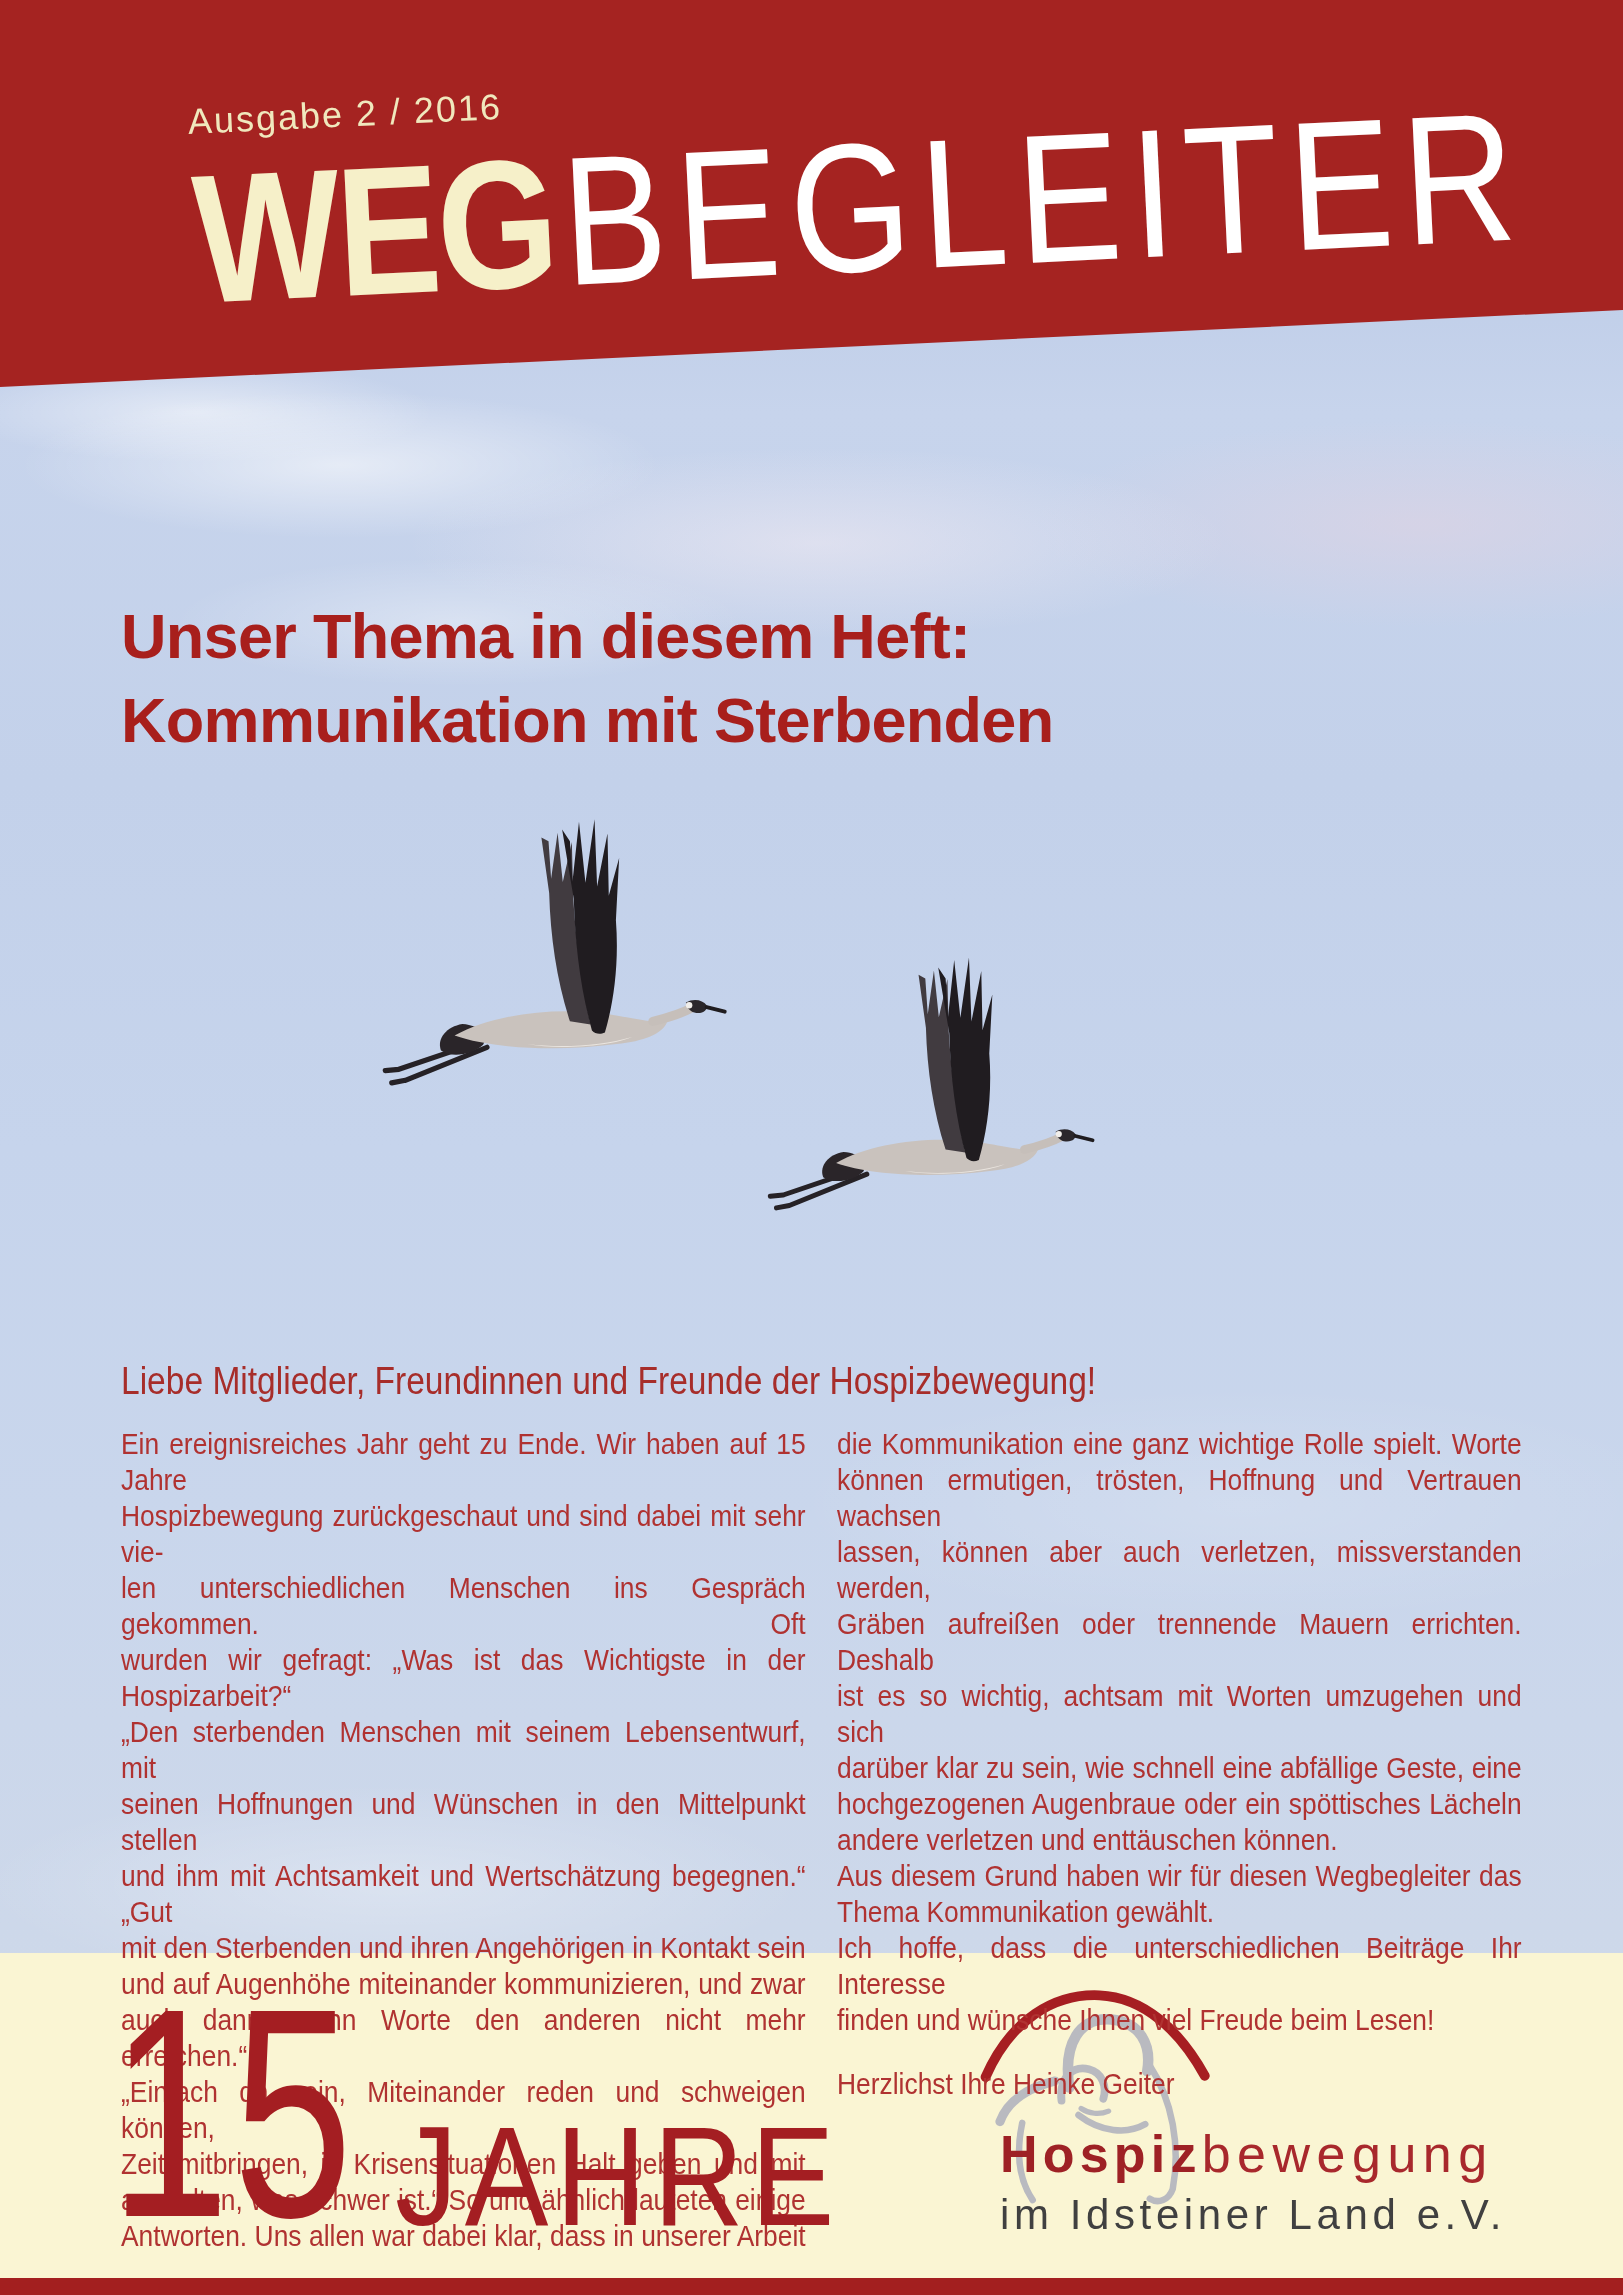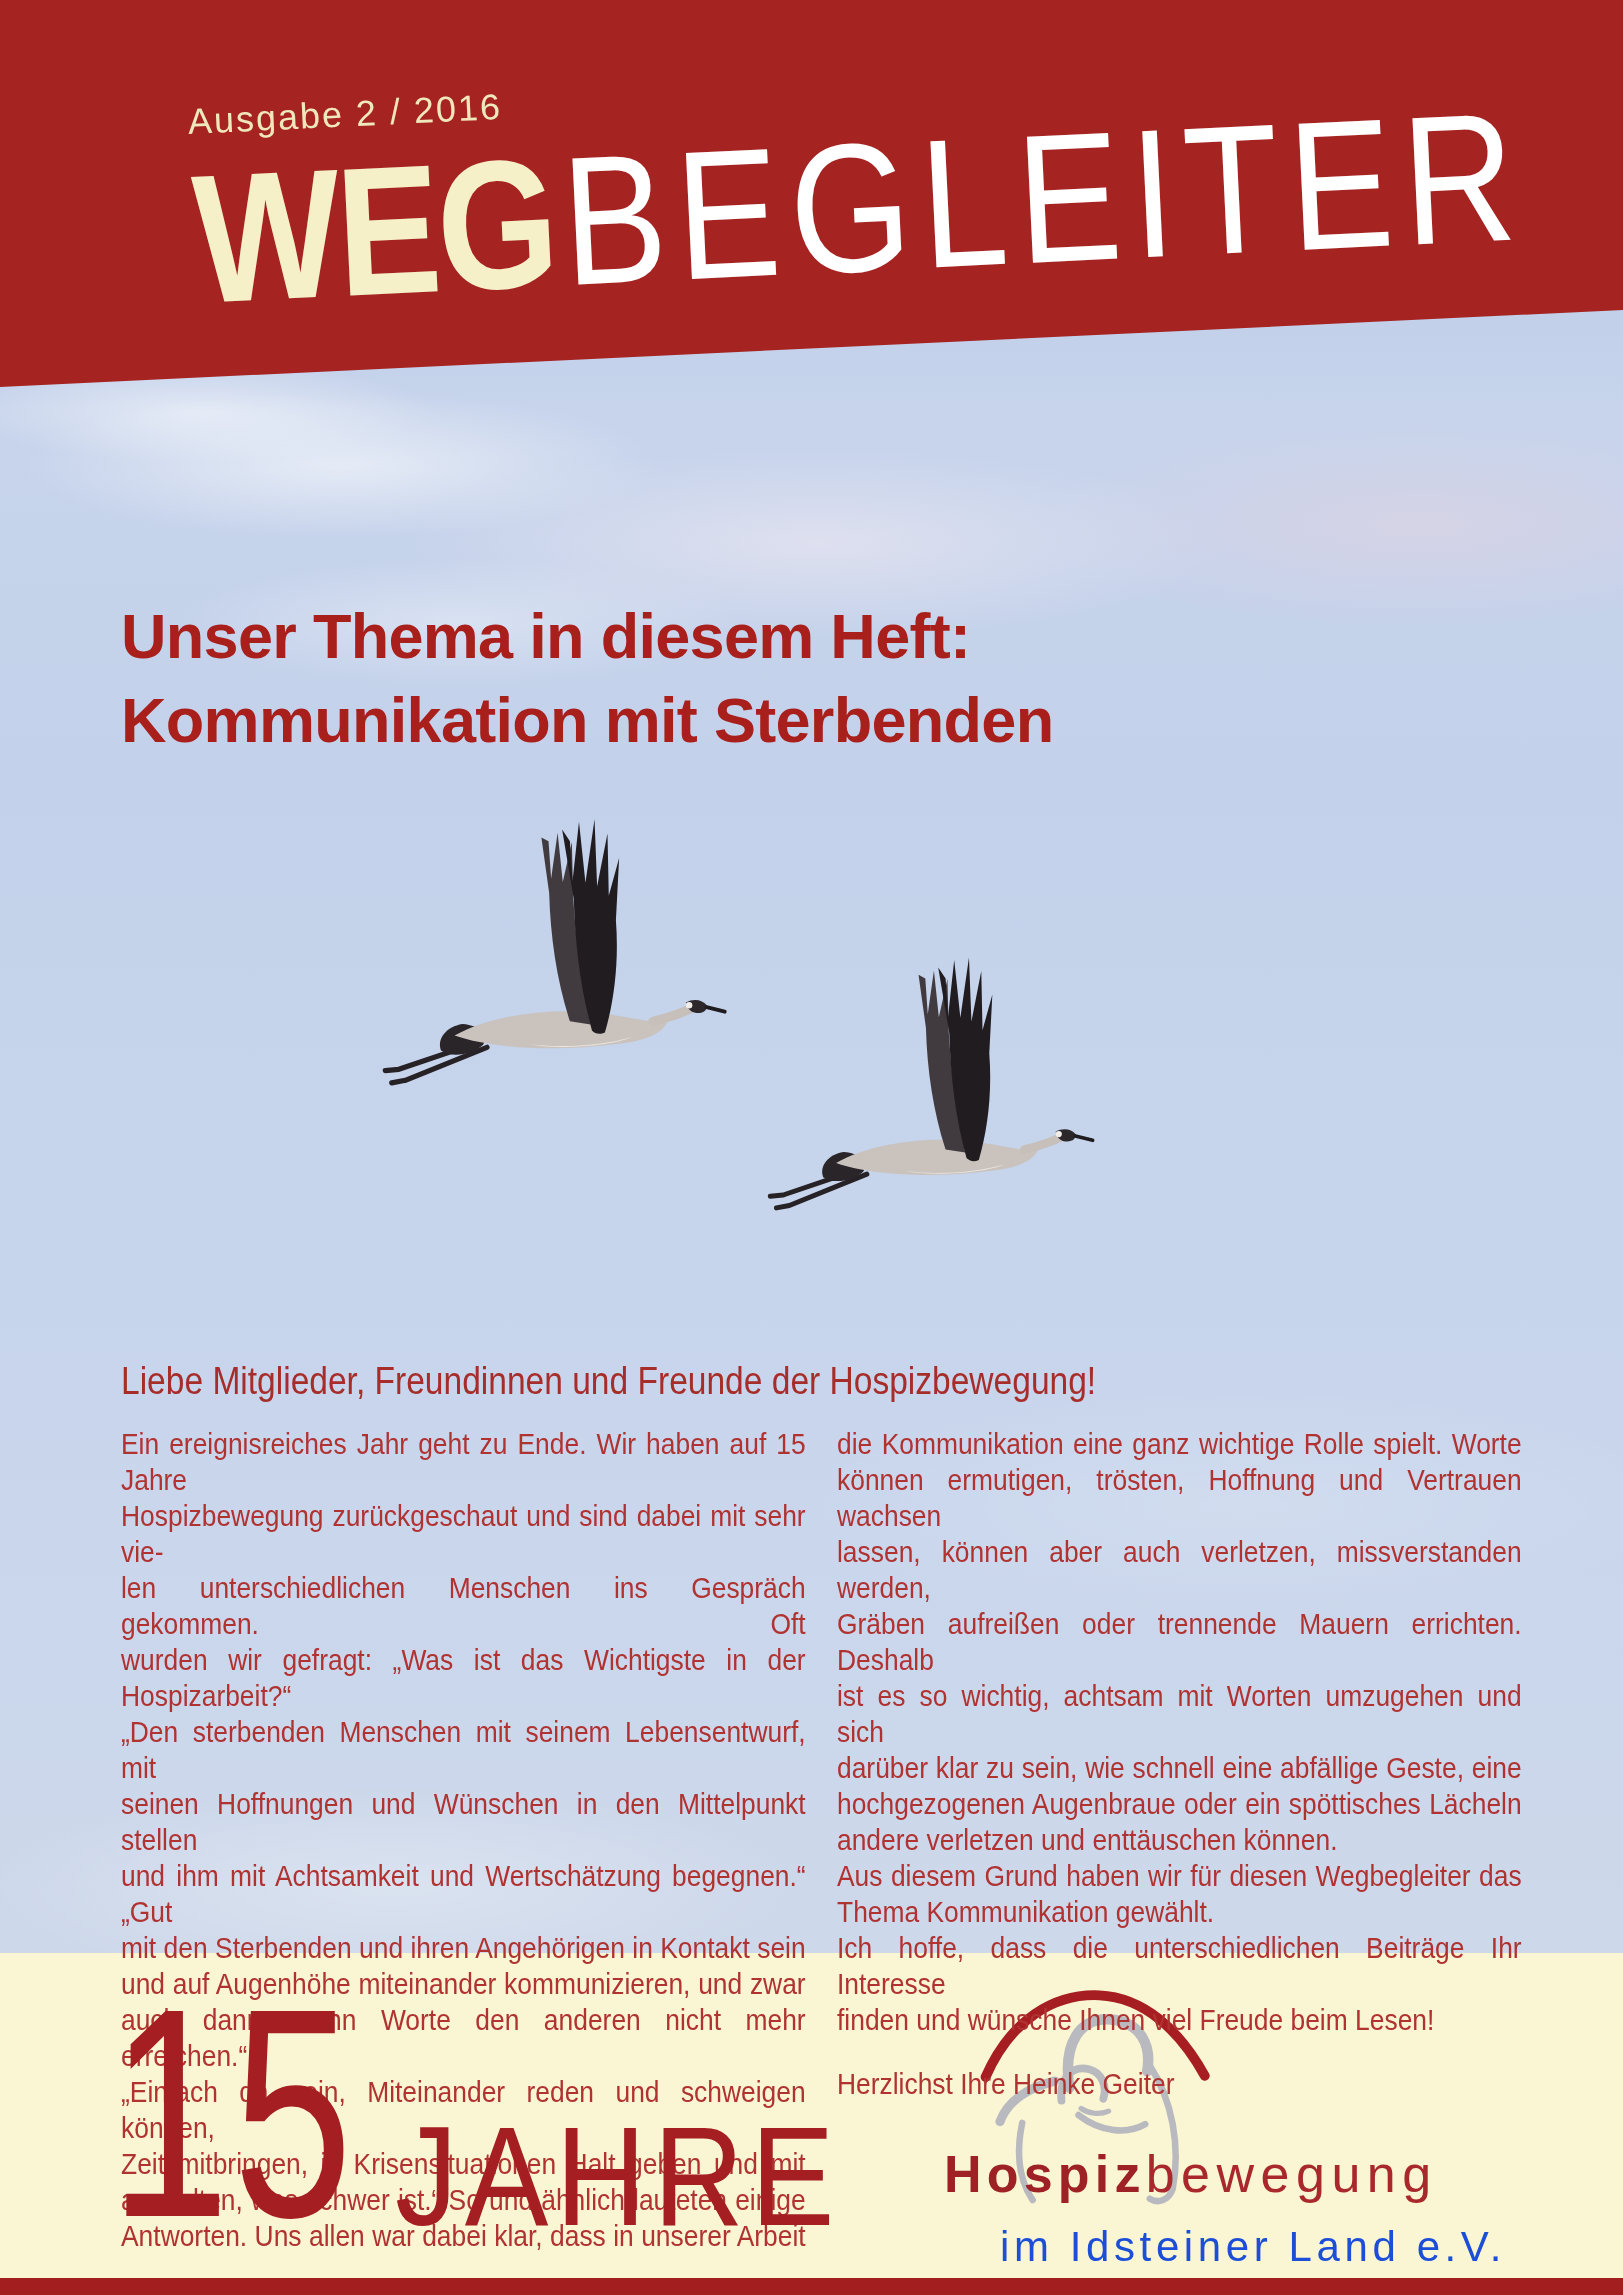--- a/index.html
+++ b/index.html
@@ -75,28 +75,28 @@
     position:absolute; left:110px; top:1964px; z-index:4;
     font-size:298px; line-height:298px; font-weight:400; color:#a41e22; letter-spacing:5.2px;
     transform:scaleX(.72); transform-origin:left top; white-space:nowrap;
   }
   .jahre{
     position:absolute; left:395px; top:2106px; z-index:4;
     font-size:141px; line-height:141px; font-weight:300; color:#a41e22; letter-spacing:7.9px;
     transform:scaleX(.89); transform-origin:left top; white-space:nowrap;
   }
   .logo-word{
-    position:absolute; left:944px; top:2128px; z-index:5;
-    font-size:52px; line-height:52px; white-space:nowrap;margin-top:20px;
+    position:absolute; left:1000px; top:2128px; z-index:5;
+    font-size:52px; line-height:52px; white-space:nowrap;
   }
   .lw-bold{ font-weight:700; color:#9e2125; letter-spacing:5.2px; }
   .lw-reg{ font-weight:400; color:#a8282c; letter-spacing:6.5px; }
   .logo-sub{
     position:absolute; left:1000px; top:2194px; z-index:5;
-    font-size:42px; line-height:42px; font-weight:400; color:#1d4ed8; letter-spacing:4.6px; white-space:nowrap;margin-top:32px;
+    font-size:42px; line-height:42px; font-weight:400; color:#404040; letter-spacing:4.6px; white-space:nowrap;
   }
 </style>
 </head>
 <body>
 
 <div id="page">
 
   <div class="sky"></div>
 
   <div class="band">

